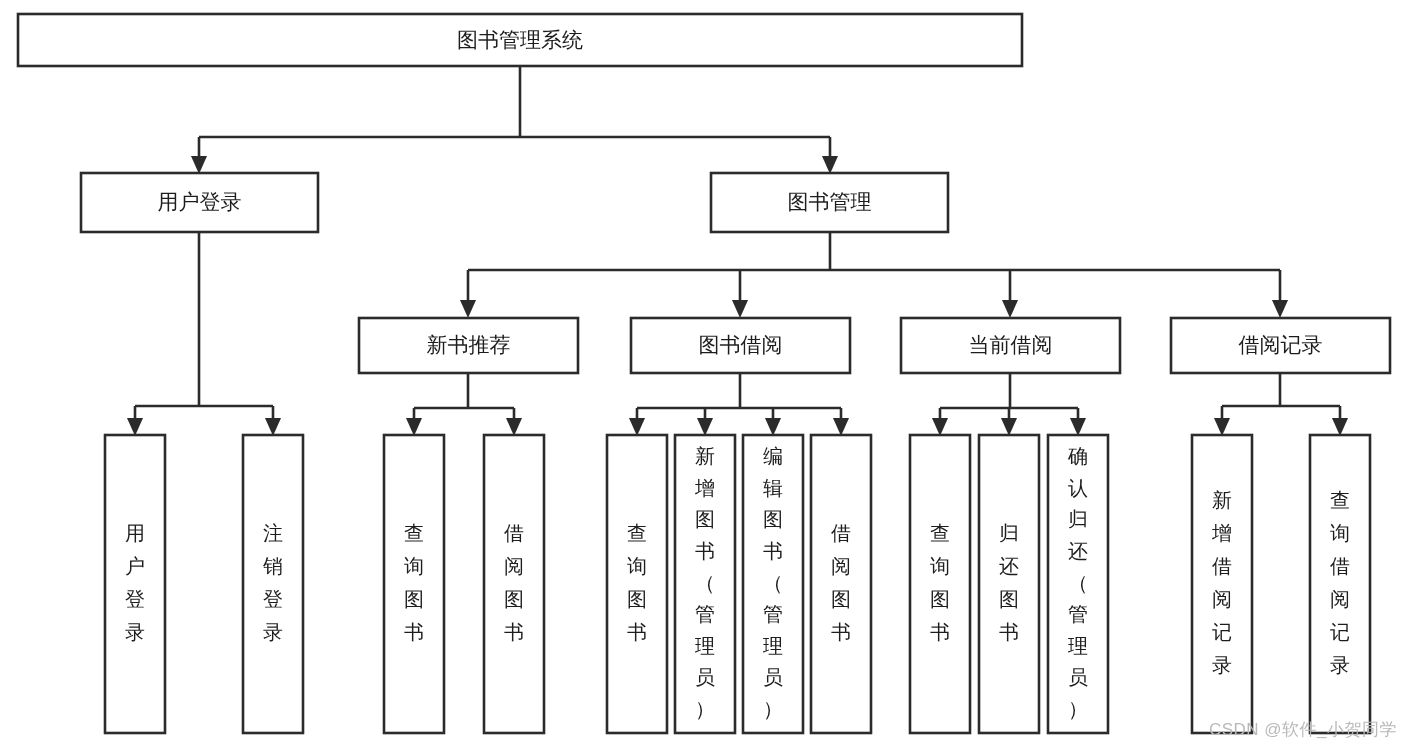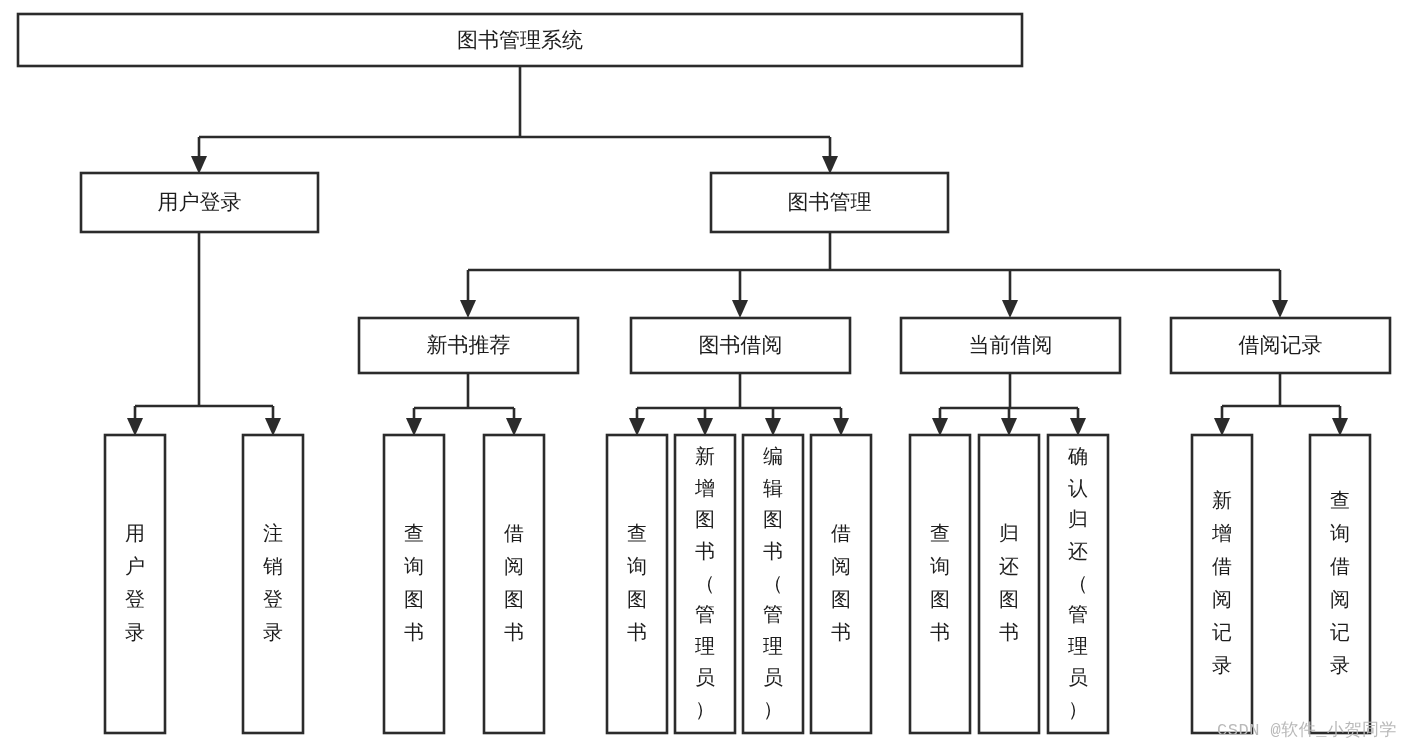--- a/index.html
+++ b/index.html
@@ -49,21 +49,21 @@
   .node-label-v {
     font-family: "DejaVu Sans", "Liberation Sans", sans-serif;
     font-size: 20px;
     fill: #1d1d1d;
     text-anchor: middle;
   }
   .watermark {
     position: absolute;
     right: 8px;
     bottom: 6px;
-    font-family: Liberation Mono, monospace;
+    font-family: Liberation Sans, sans-serif;
     font-size: 17px;
     color: #b9b9b9;
     letter-spacing: 0.5px;
     white-space: nowrap;
     pointer-events: none;
   }
 </style>
 </head>
 <body>
 

